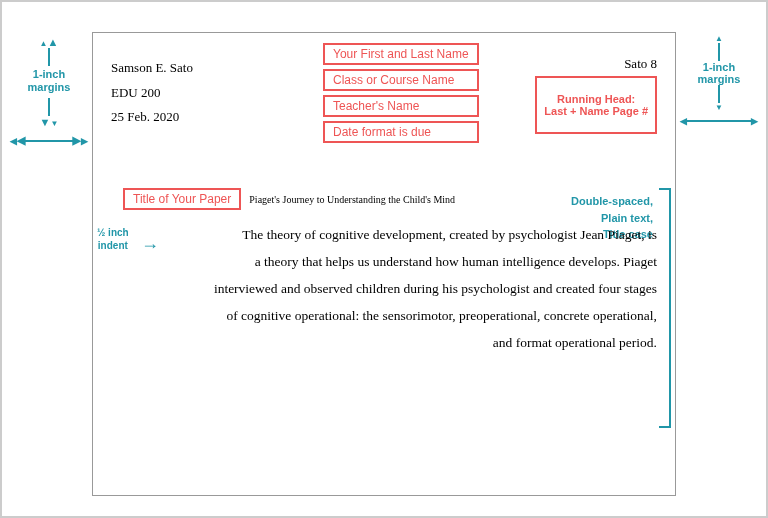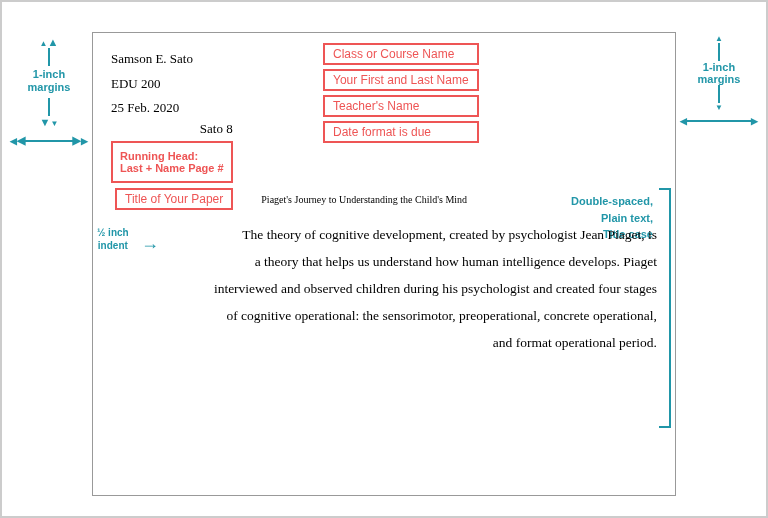--- a/index.html
+++ b/index.html
@@ -103,50 +103,49 @@
       align-items: center;
       color: #2196a8;
       font-family: Arial, sans-serif;
       font-size: 11px;
       font-weight: bold;
     }
 
     
     .paper-header {
       position: absolute;
-      top: 4px;
+      top: 13px;
       left: 0;
       right: 0;
       padding: 10px 18px 0 18px;
       display: flex;
       justify-content: space-between;
       align-items: flex-start;
-      flex-direction: column;
     }
     .paper-left-info {
       font-size: 13px;
       line-height: 1.9;
       color: #000;
     }
     .paper-top-right {
       text-align: right;
     }
     .page-number {
       font-size: 13px;
       color: #000;
     }
     .running-head-box {
       border: 2px solid #e55;
-      padding: 7px 7px;
+      padding: 15px 7px;
       margin-top: 4px;
       font-family: Arial, sans-serif;
       font-size: 11px;
       color: #e55;
       font-weight: bold;
-      text-align: left;
+      text-align: center;
       white-space: nowrap;
     }
     .running-head-box .rh-label {
       font-weight: bold;
     }
 
     
     .annot-box {
       border: 2px solid #e55;
       color: #e55;
@@ -165,26 +164,26 @@
       left: 230px;
       display: flex;
       flex-direction: column;
       gap: 4px;
     }
 
     
     .paper-title-area {
       position: absolute;
       top: 155px;
-      left: 4px;
+      left: 12px;
       right: 0;
       padding: 0 18px;
       display: flex;
       align-items: center;
-      gap: 28px;
+      gap: 8px;
     }
     .paper-title-text {
       font-size: 10px;
       color: #000;
       font-family: 'Times New Roman', Times, serif;
     }
 
     
     .paper-body {
       position: absolute;
@@ -311,22 +310,22 @@
       <div class="paper-top-right">
         <div class="page-number">Sato 8</div>
         <div class="running-head-box">
           <span class="rh-label">Running Head:</span><br>
           <span>Last + Name Page #</span>
         </div>
       </div>
     </div>
 
     <div class="info-annotations">
+      <span class="annot-box">Your First and Last Name</span>
       <span class="annot-box">Class or Course Name</span>
-      <span class="annot-box">Your First and Last Name</span>
       <span class="annot-box">Teacher's Name</span>
       <span class="annot-box">Date format is due</span>
     </div>
 
     <div class="paper-title-area">
       <span class="annot-box">Title of Your Paper</span>
       <span class="paper-title-text">Piaget's Journey to Understanding the Child's Mind</span>
     </div>
 
     <div class="double-spaced-note" style="white-space:pre-line;">Double-spaced,

